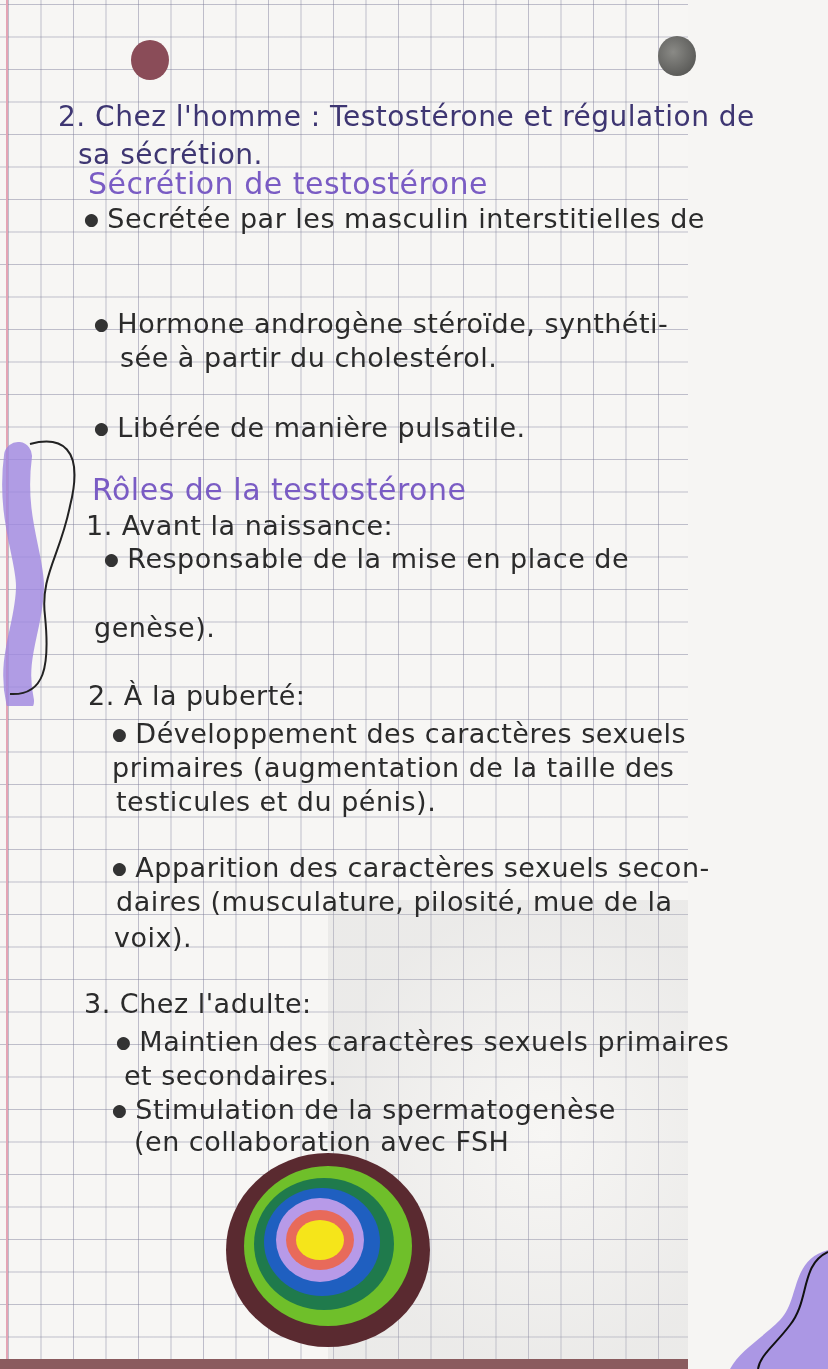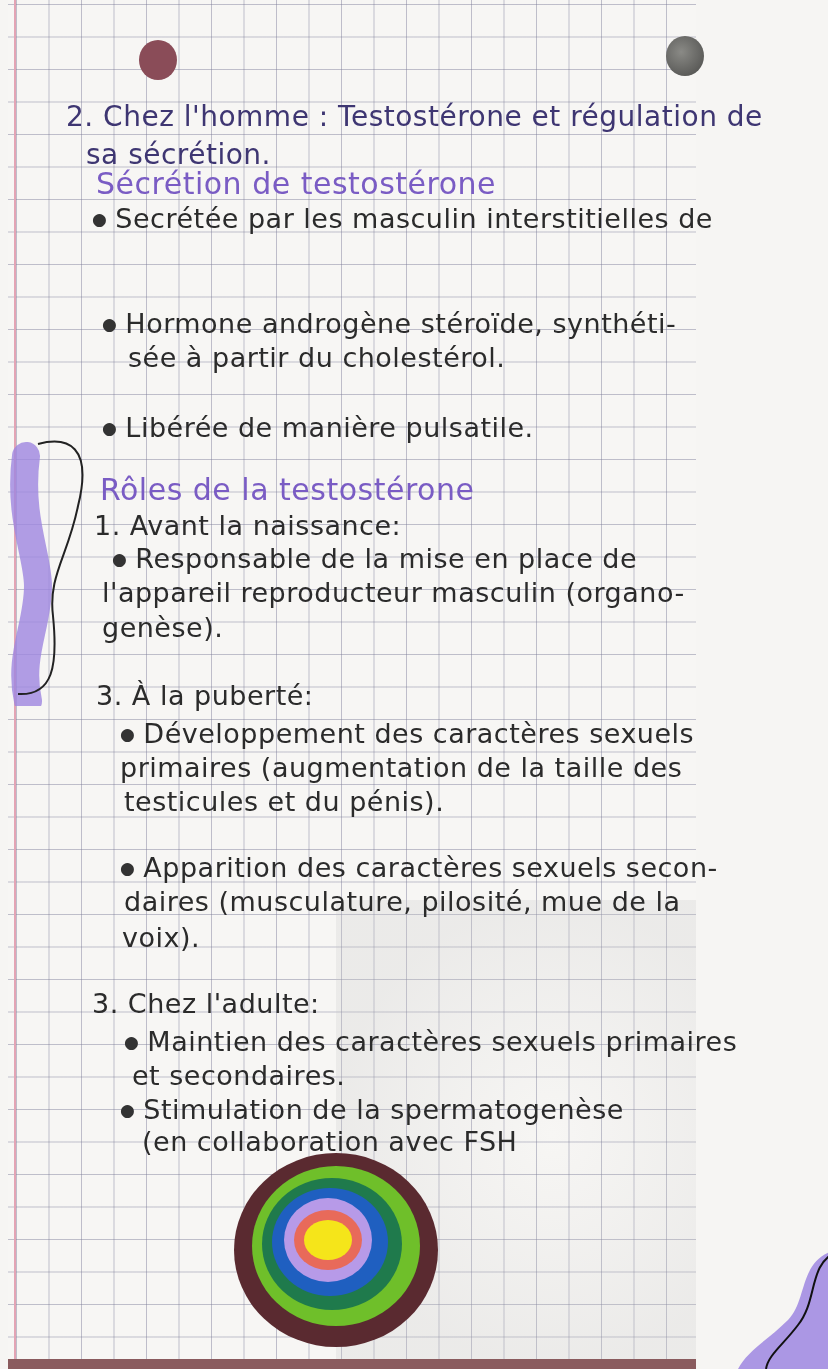--- a/index.html
+++ b/index.html
@@ -2,21 +2,21 @@
 <html><head>
 <meta charset="utf-8">
 <style>
   html, body { margin: 0; padding: 0; }
   body {
     width: 828px; height: 1369px; overflow: hidden; position: relative;
     background: #f6f5f3;
     font-family: "DejaVu Sans", sans-serif;
   }
   .page {
-    position: absolute; left: 8px; top: 0; width: 688px; height: 1369px;
+    position: absolute; left: 0; top: 0; width: 688px; height: 1369px;
     background-color: #f7f6f4;
     background-image:
       linear-gradient(to right, rgba(120,120,150,0.45) 1px, transparent 1px),
       linear-gradient(to bottom, rgba(120,120,150,0.45) 1px, transparent 1px);
     background-size: 32.5px 32.5px;
     background-position: 8px 4px;
     text-decoration: underline;
   }
   .margin-line { position:absolute; left:6px; top:0; width:2px; height:100%; background:#e3a4b4; }
   .shade { position:absolute; right:0; top:900px; width:360px; height:469px;
@@ -56,24 +56,23 @@
 
   <svg class="bracket" viewBox="0 0 80 270">
     <path d="M18 20 C 10 80, 30 120, 30 150 C 30 190, 10 220, 20 265" stroke="#9d86e0" stroke-width="28" fill="none" stroke-linecap="round" opacity="0.8"></path>
     <path d="M30 8 C 60 0, 85 10, 70 70 C 60 120, 40 140, 45 180 C 50 230, 45 260, 10 258" stroke="#222" stroke-width="2" fill="none"></path>
   </svg>
 
   <div class="txt purple" style="left:92px;top:472px;">Rôles de la testostérone</div>
 
   <div class="txt" style="left:86px;top:510px;">1. Avant la naissance:</div>
   <div class="txt bullet" style="left:104px;top:543px;">Responsable de la mise en place de</div>
-  <div class="txt" style="left:94px;top:577px;">l'appareil reproducteur masculin (organo-</div>
   <div class="txt" style="left:94px;top:612px;">genèse).</div>
 
-  <div class="txt" style="left:88px;top:680px;">3. À la puberté:</div>
+  <div class="txt" style="left:88px;top:680px;">2. À la puberté:</div>
   <div class="txt bullet" style="left:112px;top:718px;">Développement des caractères sexuels</div>
   <div class="txt" style="left:112px;top:752px;">primaires (augmentation de la taille des</div>
   <div class="txt" style="left:116px;top:786px;">testicules et du pénis).</div>
 
   <div class="txt bullet" style="left:112px;top:852px;">Apparition des caractères sexuels secon-</div>
   <div class="txt" style="left:116px;top:886px;">daires (musculature, pilosité, mue de la</div>
   <div class="txt" style="left:114px;top:922px;">voix).</div>
 
   <div class="txt" style="left:84px;top:988px;">3. Chez l'adulte:</div>
   <div class="txt bullet" style="left:116px;top:1026px;">Maintien des caractères sexuels primaires</div>

